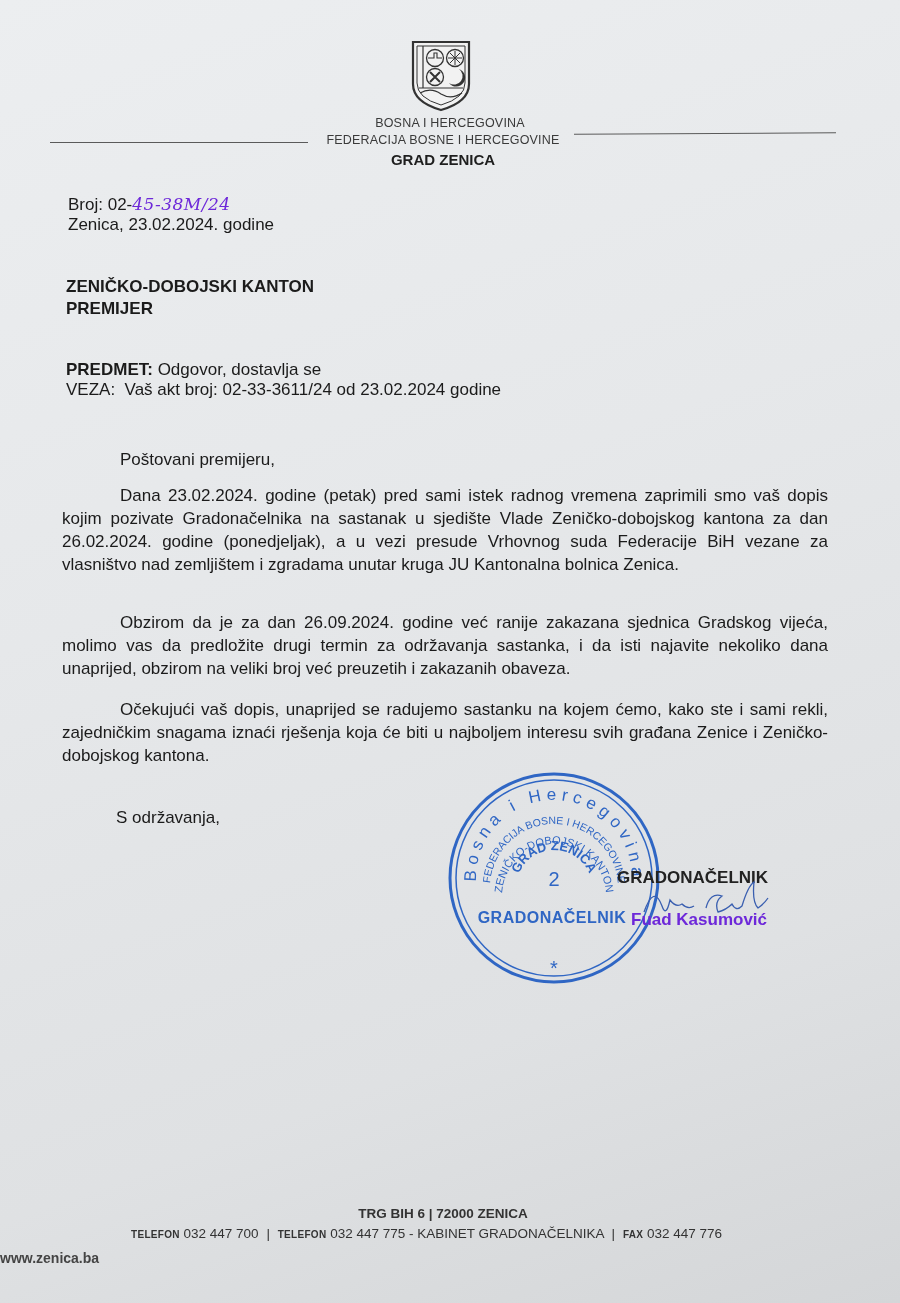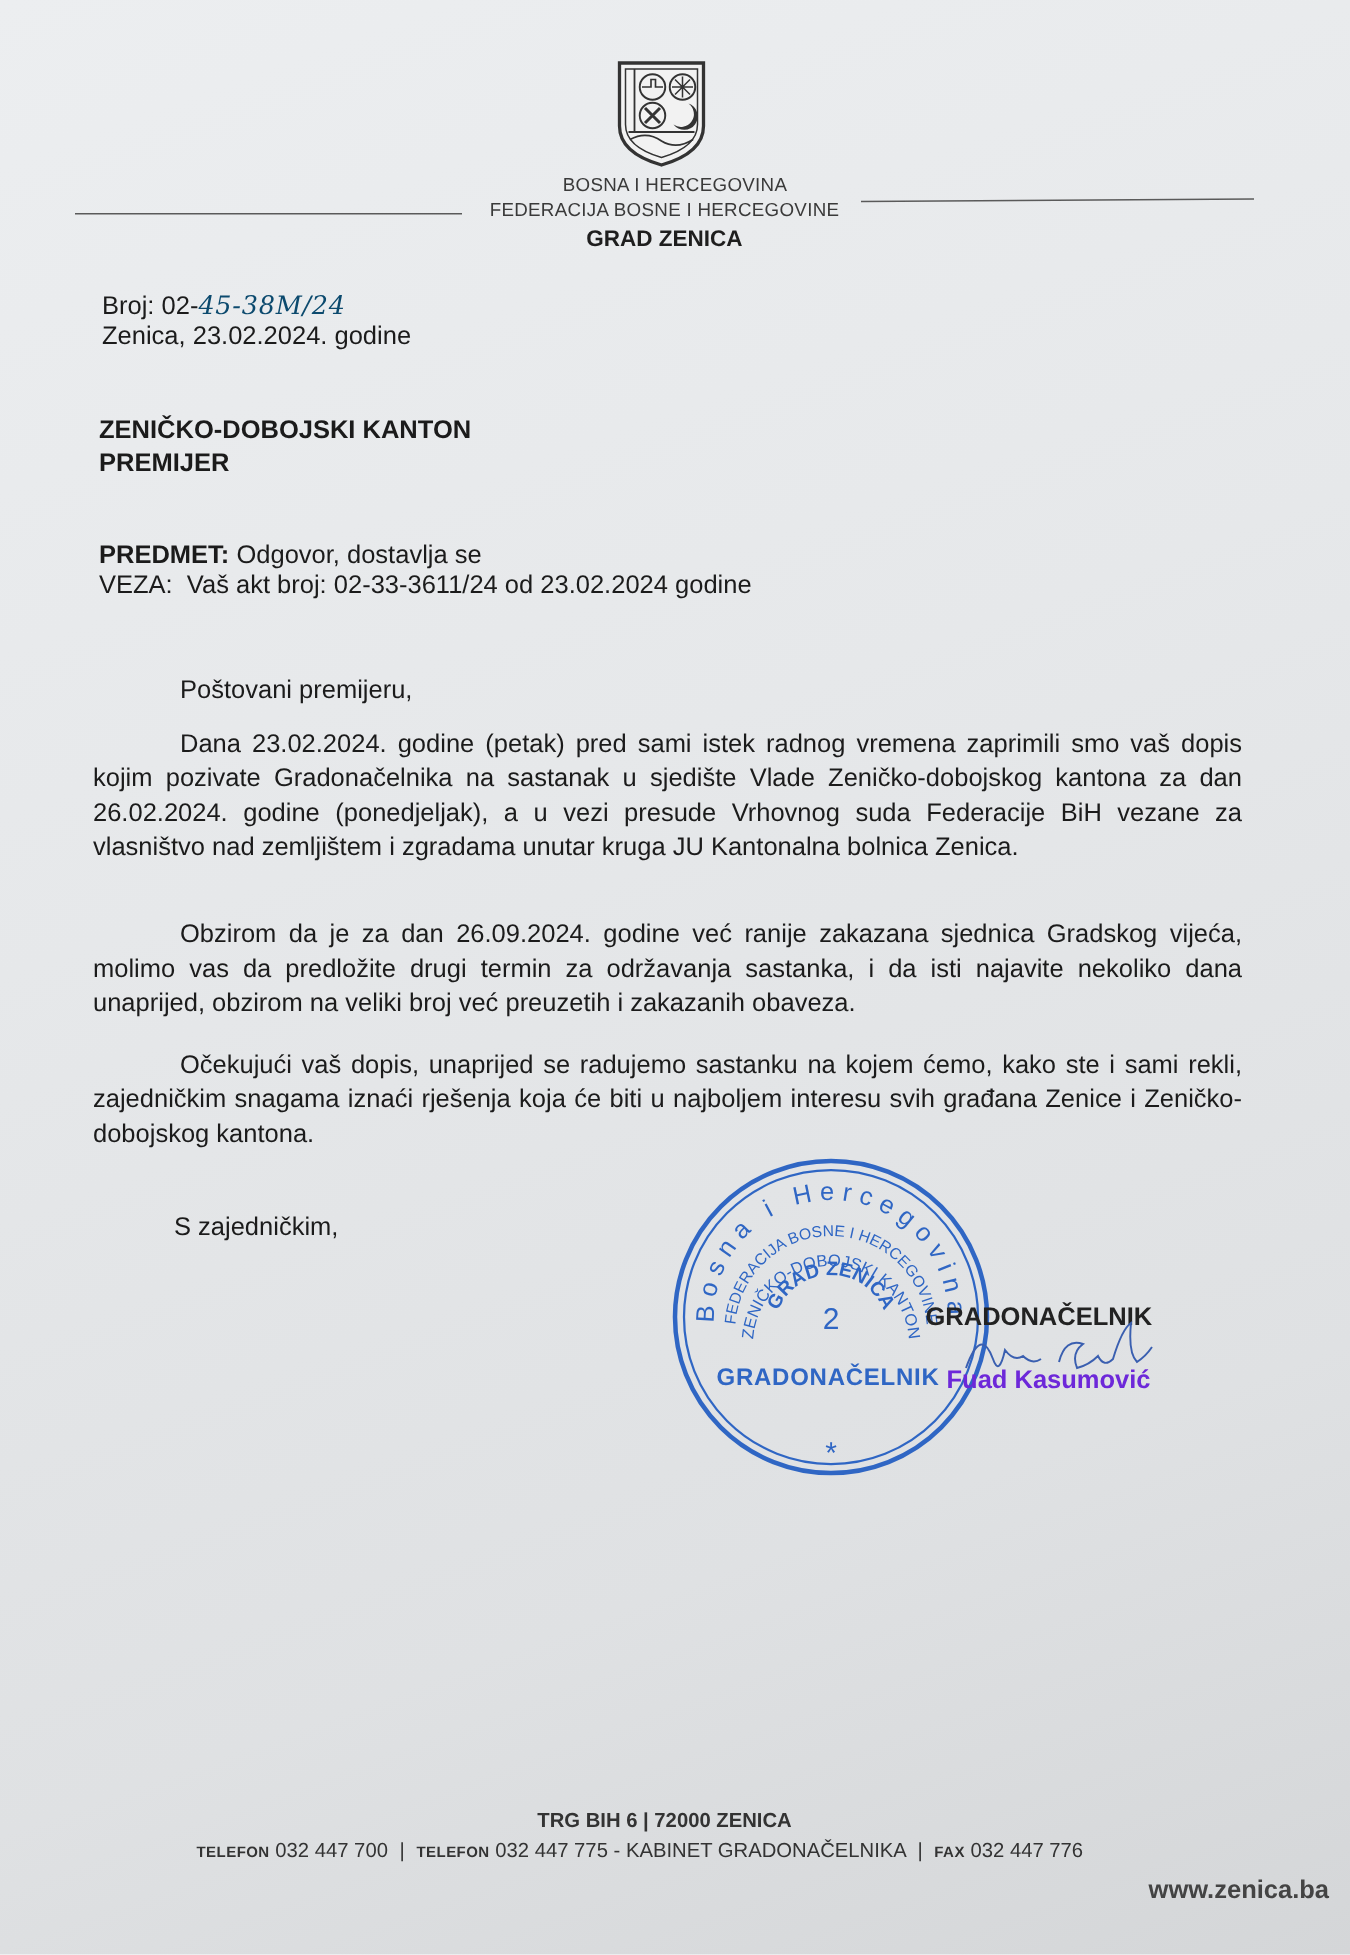--- a/index.html
+++ b/index.html
@@ -12,21 +12,21 @@
     }
     .page { position: absolute; inset: 0; }
     .crest { position: absolute; left: 411px; top: 40px; width: 60px; height: 72px; }
     .head-line1 { position: absolute; left: 0; width: 900px; top: 116px; text-align: center; font-size: 12.5px; color: #3a3a3a; letter-spacing: 0.2px; }
     .head-line2 { position: absolute; left: 0; width: 886px; top: 133px; text-align: center; font-size: 12.5px; color: #3a3a3a; letter-spacing: 0.2px; }
     .head-line3 { position: absolute; left: 0; width: 886px; top: 151px; text-align: center; font-size: 15px; font-weight: bold; color: #1e1e1e; }
     .rule-left { position: absolute; left: 50px; top: 142px; width: 258px; border-top: 1px solid #5a5a5a; }
     .rule-right { position: absolute; left: 574px; top: 133px; width: 262px; border-top: 1px solid #5a5a5a; transform: rotate(-0.35deg); }
 
     .ref { position: absolute; left: 68px; top: 194px; font-size: 17px; line-height: 20px; }
-    .ref .hand { font-family: "DejaVu Serif", serif; font-style: italic; font-size: 17px; color: #0c4a6e; letter-spacing: 0.5px; }
+    .ref .hand { font-family: "DejaVu Serif", serif; font-style: italic; font-size: 17px; color: #6d28d9; letter-spacing: 0.5px; }
 
     .recipient { position: absolute; left: 66px; top: 276px; font-size: 17px; font-weight: bold; line-height: 22px; }
     .subject { position: absolute; left: 66px; top: 360px; font-size: 17px; line-height: 20px; }
     .subject b { font-weight: bold; }
 
     .greeting { position: absolute; left: 120px; top: 450px; font-size: 17px; }
     .para { position: absolute; left: 62px; width: 766px; font-size: 17px; line-height: 23px; text-align: justify; text-indent: 58px; }
     .p1 { top: 484px; }
     .p2 { top: 611px; }
     .p3 { top: 698px; }
@@ -36,21 +36,21 @@
 
     .stamp { position: absolute; left: 446px; top: 770px; width: 216px; height: 216px; }
     .sig-title { position: absolute; left: 617px; top: 868px; font-size: 17px; font-weight: bold; color: #222; }
     .sig-name { position: absolute; left: 631px; top: 910px; font-size: 17px; font-weight: bold; color: #6d28d9; }
     .signature { position: absolute; left: 636px; top: 878px; width: 150px; height: 44px; }
 
     .footer1 { position: absolute; left: 0; width: 886px; top: 1206px; text-align: center; font-size: 13.5px; color: #333; font-weight: bold; }
     .footer2 { position: absolute; left: 131px; top: 1226px; font-size: 13.5px; color: #333; white-space: nowrap; text-align: right; }
     .footer2 .lbl { font-size: 10px; font-weight: bold; letter-spacing: 0.3px; }
     .footer2 .sep { margin: 0 4px; }
-    .footer3 { position: absolute; left: 0; width: 886px; top: 1250px; text-align: right; font-size: 17px; font-weight: bold; color: #444; }
+    .footer3 { position: absolute; left: 0; width: 886px; top: 1250px; text-align: left; font-size: 14px; font-weight: bold; color: #444; }
   </style>
 </head>
 <body>
 
 <div class="page">
 
   <svg class="crest" viewBox="0 0 60 72">
     <path d="M2 2 H58 V44 Q58 62 30 70 Q2 62 2 44 Z" fill="#f2f2f2" stroke="#333" stroke-width="2.2"></path>
     <path d="M6 6 H54 V43 Q54 58 30 65 Q6 58 6 43 Z" fill="none" stroke="#333" stroke-width="1"></path>
     <line x1="12" y1="6" x2="12" y2="48" stroke="#333" stroke-width="1.2"></line>
@@ -84,21 +84,21 @@
   <div class="subject">
     <div><b>PREDMET:</b><span> Odgovor, dostavlja se</span></div>
     <div style="white-space:pre"><span>VEZA:</span><span>  Vaš akt broj: 02-33-3611/24 od 23.02.2024 godine</span></div>
   </div>
 
   <div class="greeting">Poštovani premijeru,</div>
   <div class="para p1">Dana 23.02.2024. godine (petak) pred sami istek radnog vremena zaprimili smo vaš dopis kojim pozivate Gradonačelnika na sastanak u sjedište Vlade Zeničko-dobojskog kantona za dan 26.02.2024. godine (ponedjeljak), a u vezi presude Vrhovnog suda Federacije BiH vezane za vlasništvo nad zemljištem i zgradama unutar kruga JU Kantonalna bolnica Zenica.</div>
   <div class="para p2">Obzirom da je za dan 26.09.2024. godine već ranije zakazana sjednica Gradskog vijeća, molimo vas da predložite drugi termin za održavanja sastanka, i da isti najavite nekoliko dana unaprijed, obzirom na veliki broj već preuzetih i zakazanih obaveza.</div>
   <div class="para p3">Očekujući vaš dopis, unaprijed se radujemo sastanku na kojem ćemo, kako ste i sami rekli, zajedničkim snagama iznaći rješenja koja će biti u najboljem interesu svih građana Zenice i Zeničko-dobojskog kantona.</div>
 
-  <div class="closing">S zajedničkim,</div>
+  <div class="closing">S održavanja,</div>
 
 
   <svg class="stamp" viewBox="0 0 216 216">
     <defs>
       <path id="ring1" d="M30 108 A78 78 0 0 1 186 108"></path>
       <path id="ring2" d="M44 118 A64 64 0 0 1 172 118"></path>
       <path id="ring3" d="M56 126 A52 52 0 0 1 160 126"></path>
       <path id="ring4" d="M70 118 A38 38 0 0 1 146 118"></path>
     </defs>
     <circle cx="108" cy="108" r="104" fill="none" stroke="#2f66c4" stroke-width="3"></circle>

